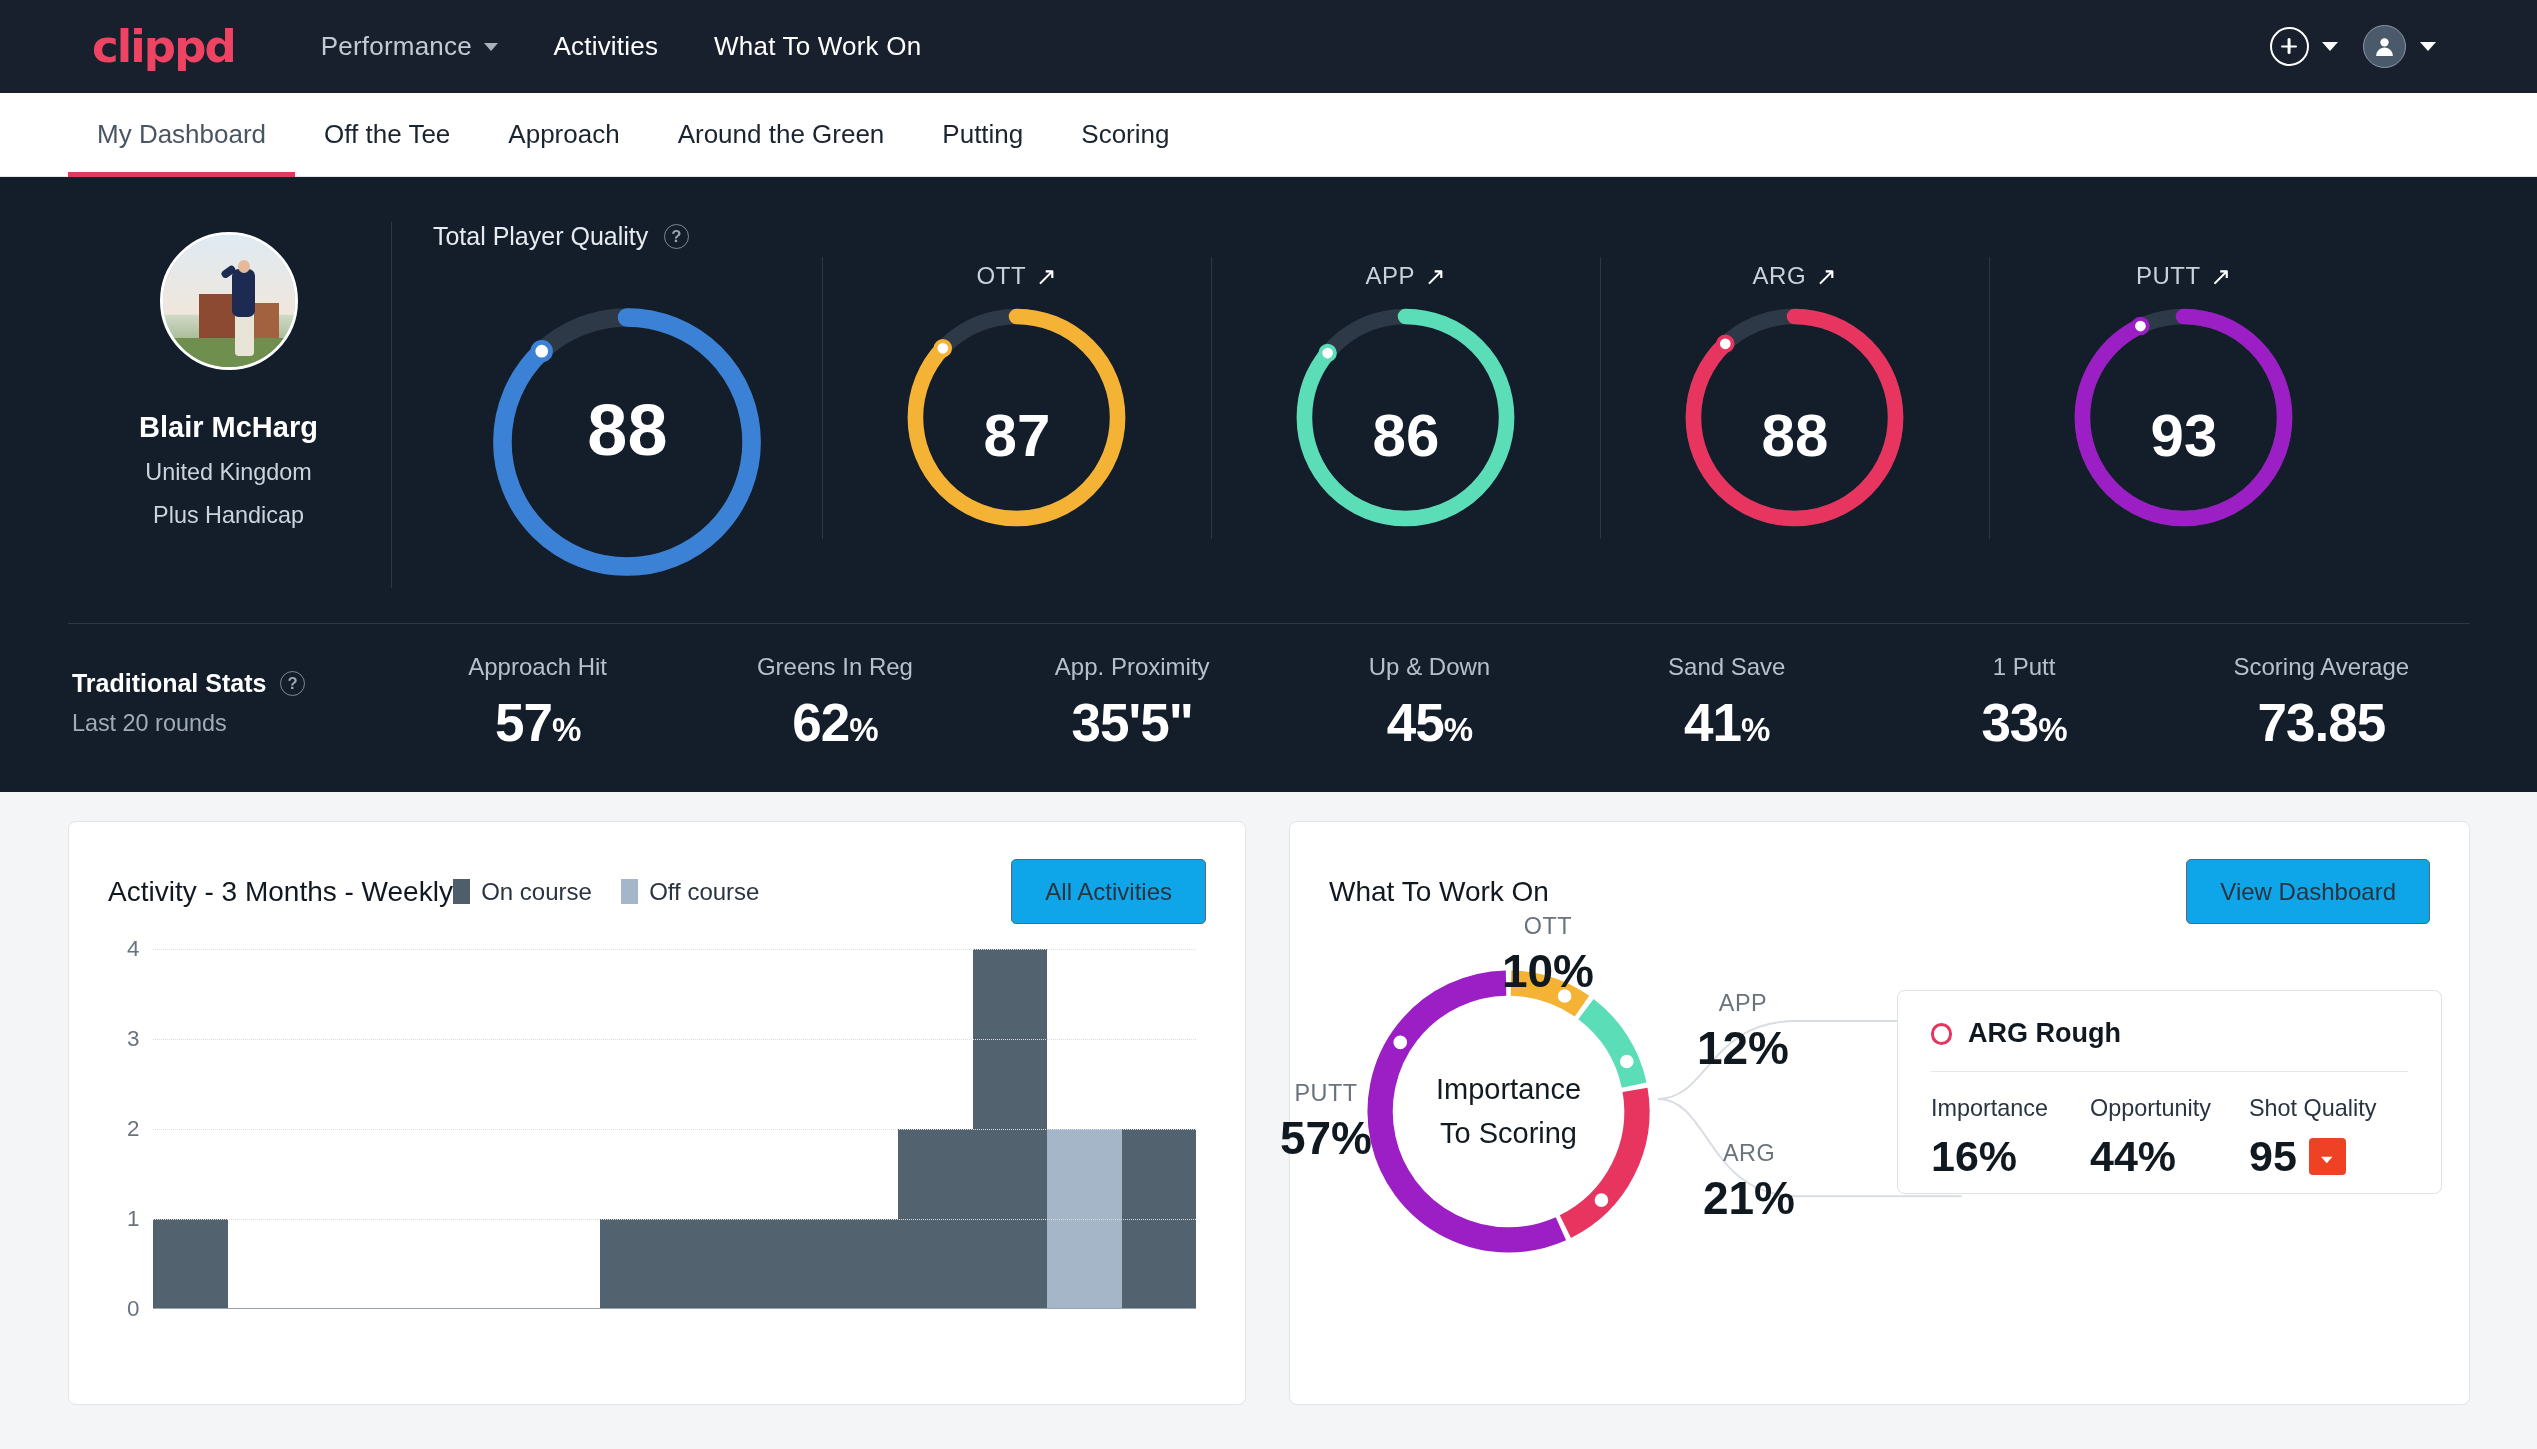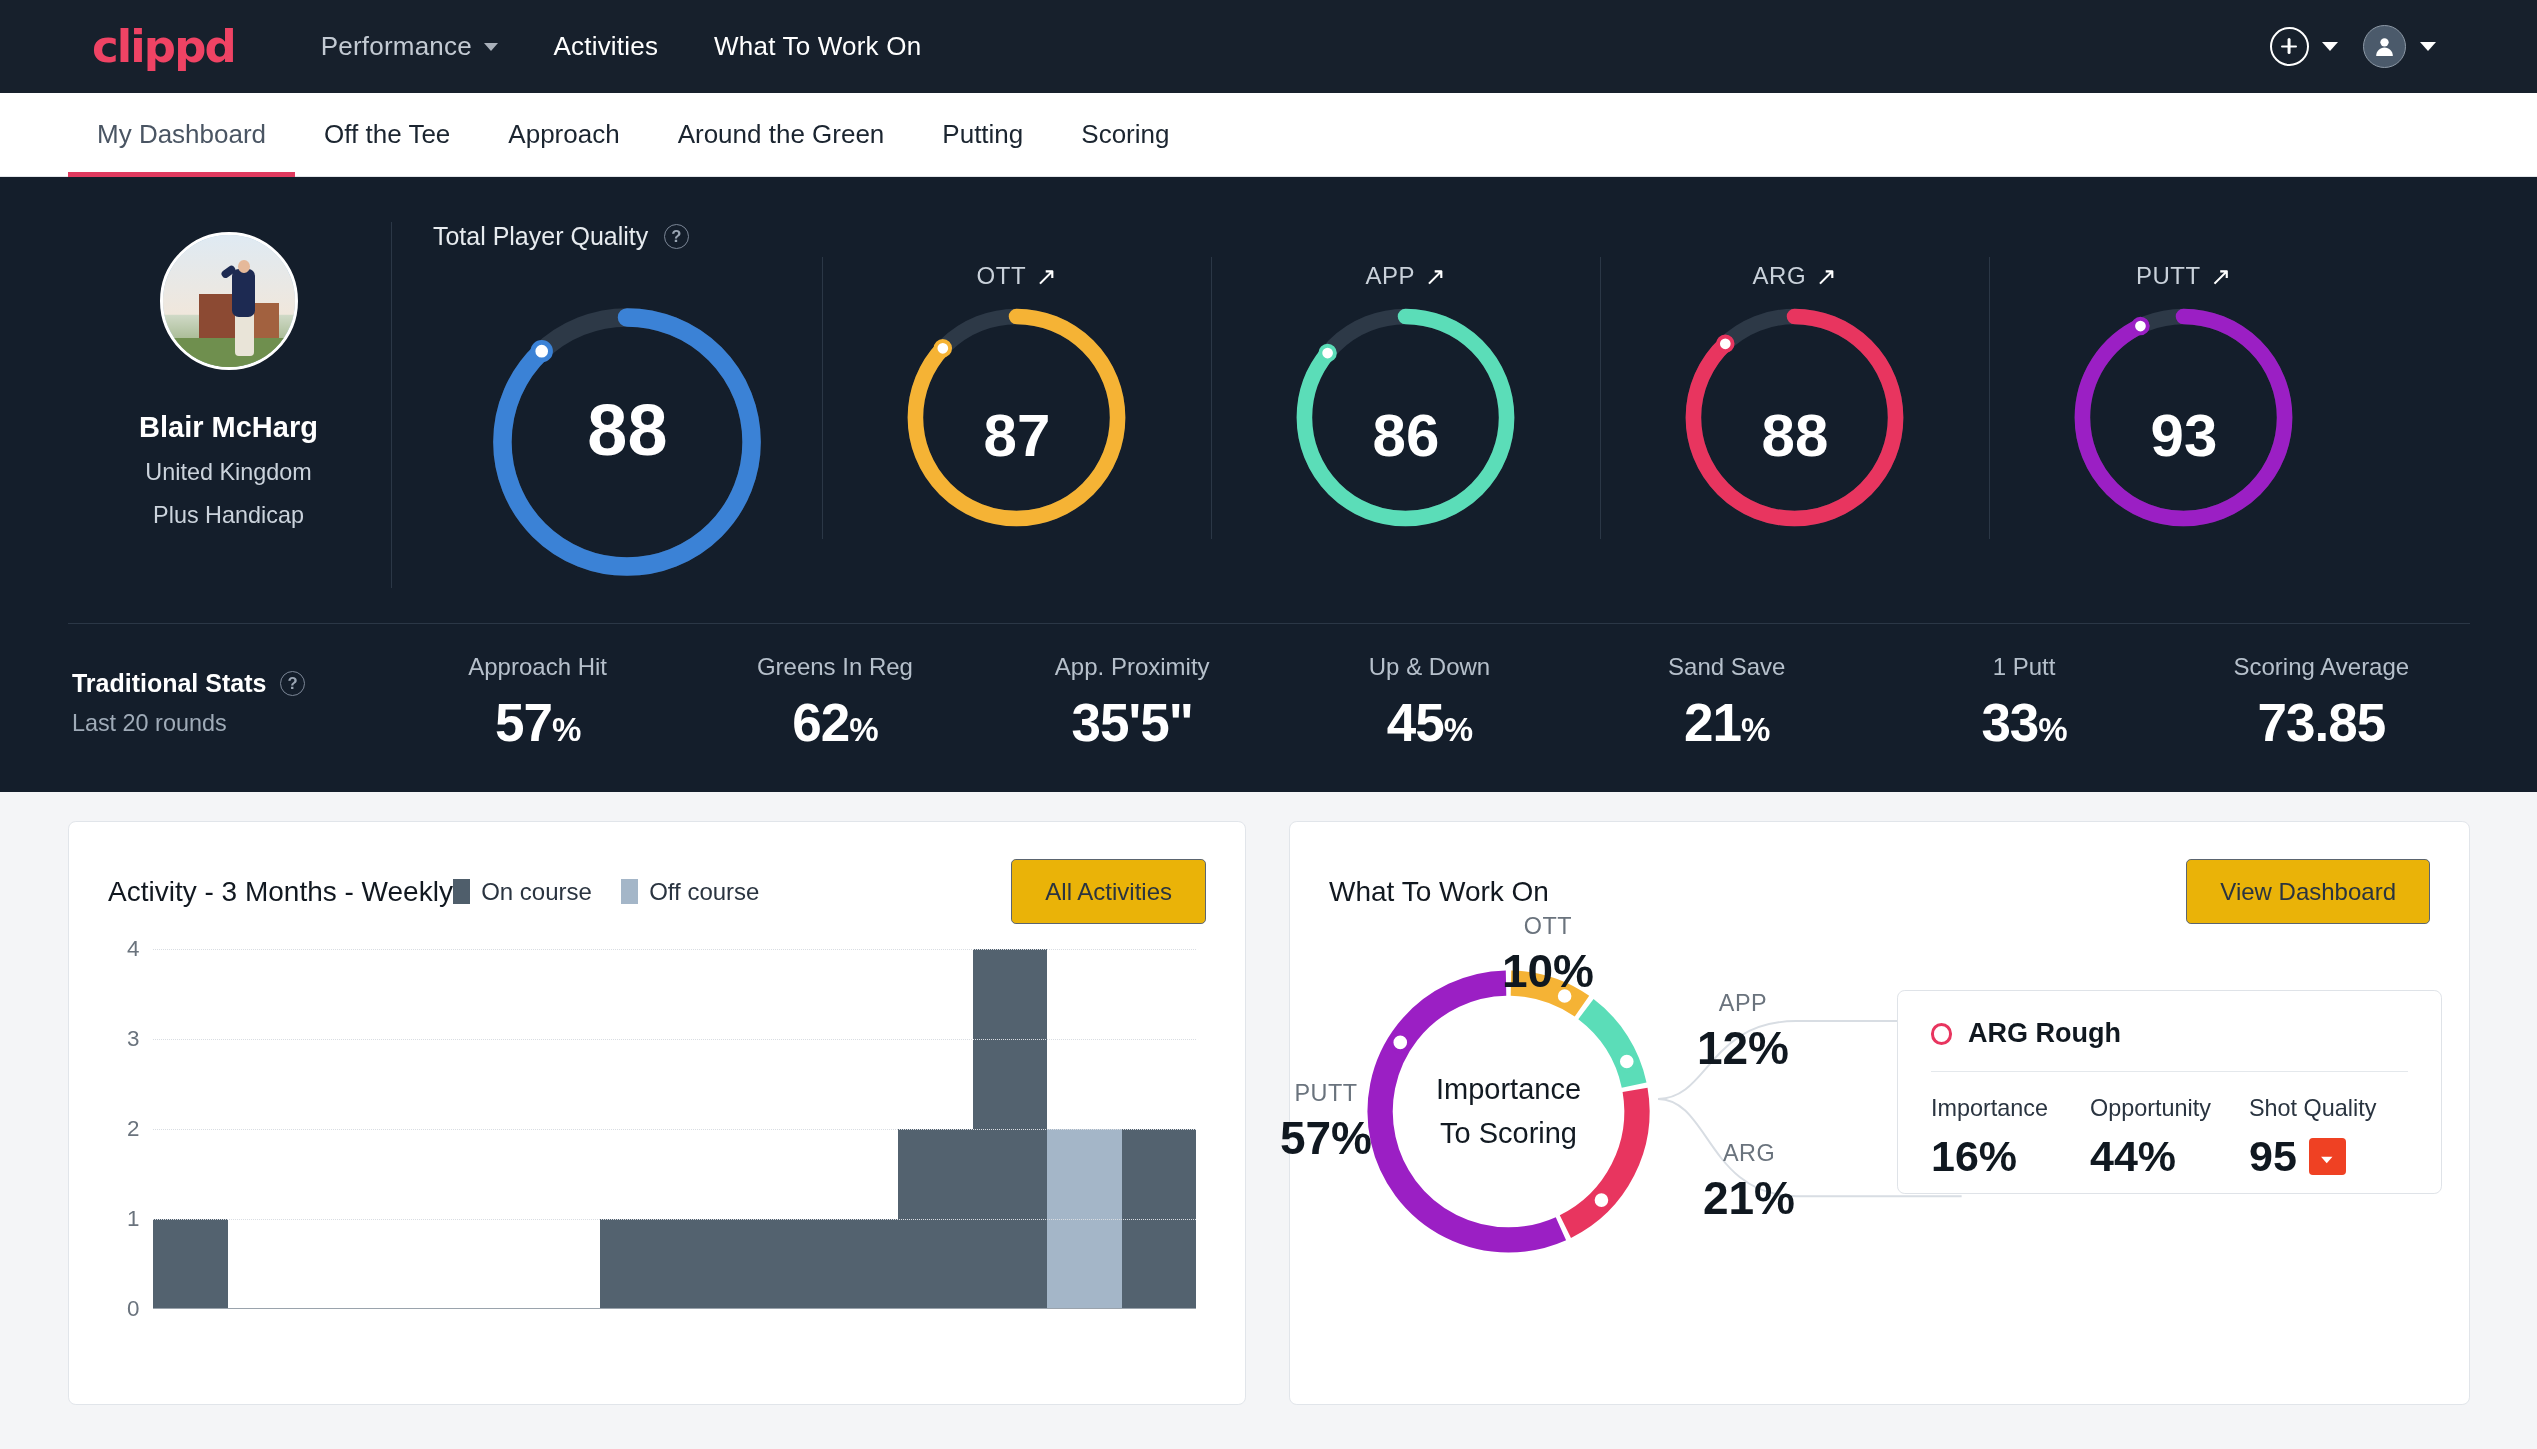--- a/index.html
+++ b/index.html
@@ -119,21 +119,21 @@
   .card.left { width: 1178px; height: 584px; }
   .card.right { flex:1; height: 584px; }
   .card-head { display:flex; align-items:center; padding: 37px 39px 0 39px; }
   .card-title { font-size:28px; color:#111820; font-weight:400;}
   .legend { display:flex; gap:29px; align-items:flex-start;}
   .legend-item { display:flex; align-items:center; gap:11.7px; font-size:24px; color:#2a3440;}
   .sw { width:16.6px; height:25px; display:inline-block; }
   .sw.on { background:#4f5e6b; }
   .sw.off { background:#a4b6c8; }
   .btn {
-    margin-left:auto; border:1.5px solid #5b6570; background:#eab308; color:#2a3440;
+    margin-left:auto; border:1.5px solid #5b6570; background:#0ea5e9; color:#2a3440;
     font-size:24px; padding: 17.5px 33px; border-radius:4.9px; cursor:pointer;
     font-family:"Liberation Sans", sans-serif;
   }
 
   
   .chart { position:relative; margin: 25px 39px 0 39px; height: 419px; }
   .y-axis { position:absolute; left:0; top:0; width: 45px; height: 360px;}
   .y-tick { position:absolute; right:13.6px; font-size:22.4px; color:#6a737d; transform:translateY(-50%); }
   .plot { position:absolute; left:45px; right:9.7px; top:0; height:360px; }
   .gridline { position:absolute; left:0; right:0; border-top:1.9px dotted #d9dde2; }
@@ -357,21 +357,21 @@
         <div class="stat">
           <div class="stat-label">App. Proximity</div>
           <div class="stat-val"><span>35'5"</span><span class="unit"></span></div>
         </div>
         <div class="stat">
           <div class="stat-label">Up &amp; Down</div>
           <div class="stat-val"><span>45</span><span class="unit">%</span></div>
         </div>
         <div class="stat">
           <div class="stat-label">Sand Save</div>
-          <div class="stat-val"><span>21</span><span class="unit">%</span></div>
+          <div class="stat-val"><span>41</span><span class="unit">%</span></div>
         </div>
         <div class="stat">
           <div class="stat-label">1 Putt</div>
           <div class="stat-val"><span>33</span><span class="unit">%</span></div>
         </div>
         <div class="stat">
           <div class="stat-label">Scoring Average</div>
           <div class="stat-val"><span>73.85</span><span class="unit"></span></div>
         </div>
       </div>

